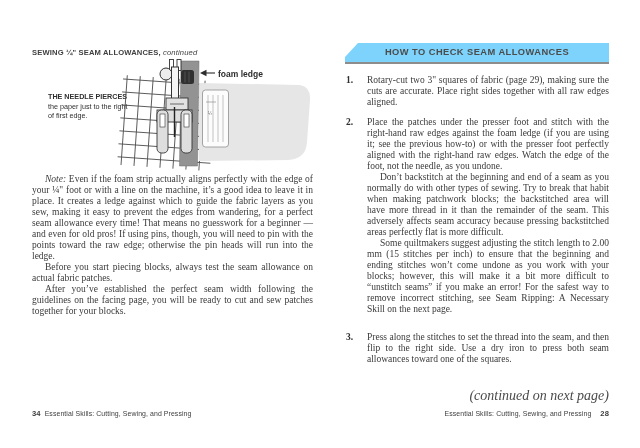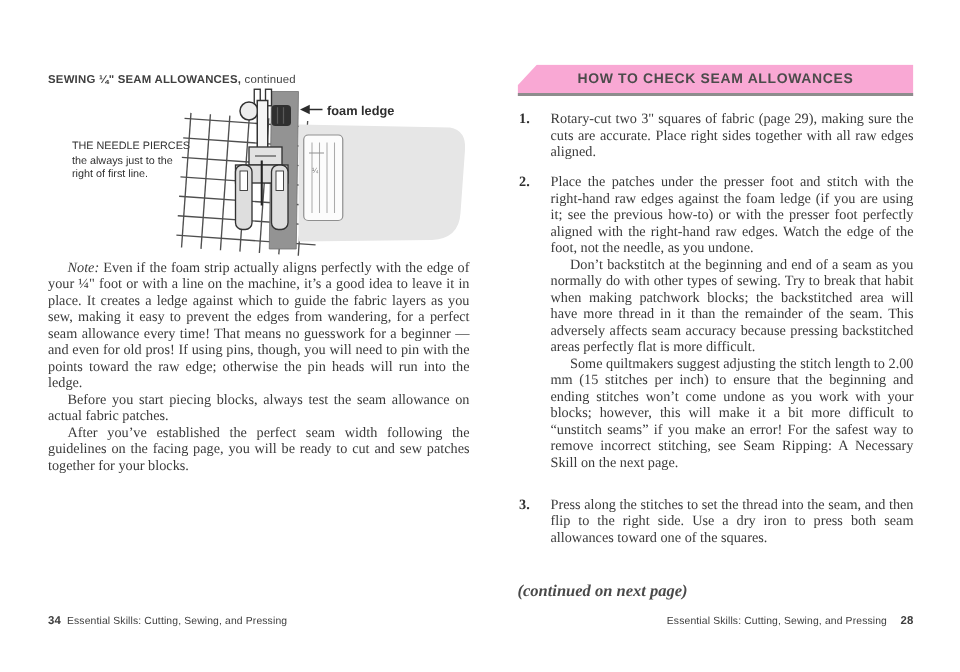--- a/index.html
+++ b/index.html
@@ -3,64 +3,64 @@
 <meta charset="utf-8">
 <style>
   html,body{margin:0;padding:0;background:#ffffff;}
   .spread{position:relative;width:640px;height:448px;background:#ffffff;overflow:hidden;
           font-family:"Liberation Serif",serif;color:#3a3a3a;}
   
   .kicker{position:absolute;left:32px;top:48px;width:285px;
           font-family:"Liberation Sans",sans-serif;font-size:7.6px;color:#3f3f3f;
           letter-spacing:.15px;}
   .kicker .kb{font-weight:bold;}
-  .kicker .kc{}
+  .kicker .kc{font-style:italic;}
   .fig-caption{position:absolute;left:48px;top:92px;width:82px;
           font-family:"Liberation Sans",sans-serif;font-size:7.2px;line-height:9.6px;color:#2f2f2f;}
-  .fig-caption b{font-weight:normal;}
+  .fig-caption b{font-weight:bold;}
   .fig-svg{position:absolute;left:110px;top:58px;width:212px;height:117px;}
   .body-left{position:absolute;left:32px;top:174px;width:281px;
           font-size:9.5px;line-height:11px;text-align:justify;color:#3a3a3a;}
   .body-left p{margin:0;text-indent:13px;}
   .body-left .note-label{font-style:italic;}
   
-  .band{position:absolute;left:345px;top:43px;width:264px;height:21px;background:#f9a8d4;
+  .band{position:absolute;left:345px;top:43px;width:264px;height:21px;background:#7dd3fc;
         border-bottom:2px solid #8d8d8d;box-sizing:border-box;
         clip-path:polygon(13px 0,100% 0,100% 100%,0 100%,0 14px);
         text-align:center;font-family:"Liberation Sans",sans-serif;font-weight:bold;
         font-size:9.3px;line-height:19px;letter-spacing:.45px;color:#4b4b4b;}
   .steps{position:absolute;left:346px;top:75px;width:263px;}
   .step{display:flex;margin:0 0 9px 0;}
   .step.gap-lg{margin-bottom:17px;}
   .step-num{flex:0 0 21px;font-weight:bold;font-size:9.5px;line-height:11px;color:#2f2f2f;}
   .step-body{flex:1;font-size:9.5px;line-height:11px;text-align:justify;color:#3a3a3a;}
   .step-body p{margin:0;}
   .step-body p.ind{text-indent:13px;}
   .em{}
-  .continued{position:absolute;left:345px;top:388px;width:264px;
-        font-style:italic;font-size:11px;color:#4a4a4a;font-weight:bold;}
+  .continued{position:absolute;left:345px;top:388px;width:264px;text-align:right;
+        font-style:italic;font-size:14px;color:#4a4a4a;}
   
   .footer{position:absolute;top:409px;font-family:"Liberation Sans",sans-serif;
         font-size:6.9px;color:#3d3d3d;letter-spacing:.1px;}
   .footer-left{left:32px;width:281px;text-align:left;}
   .footer-right{left:345px;width:264px;text-align:right;}
   .pg-num{font-weight:bold;font-size:7.6px;}
   .footer-left .pg-num{margin-right:4px;}
   .footer-right .pg-num{margin-left:9px;}
 </style>
 </head>
 <body>
 
 <div class="spread">
 
   <section>
 
     <div class="kicker"><span class="kb">SEWING ¼" SEAM ALLOWANCES,</span><span class="kc"> continued</span></div>
 
-    <div class="fig-caption"><b>THE NEEDLE PIERCES</b><span> the always just to the right of first line.</span></div>
+    <div class="fig-caption"><b>THE NEEDLE PIERCES</b><span> the paper just to the right of first edge.</span></div>
 
     <svg class="fig-svg" viewBox="0 0 212 117">
 
       <g transform="rotate(4 55 66)" stroke="#4f4f4f" stroke-width="0.9">
         <line x1="14" y1="20" x2="14" y2="110"></line>
           <line x1="27" y1="20" x2="27" y2="110"></line>
         <line x1="40" y1="20" x2="40" y2="110"></line>
           <line x1="53" y1="20" x2="53" y2="110"></line>
         <line x1="66" y1="20" x2="66" y2="110"></line>
           <line x1="79" y1="20" x2="79" y2="110"></line>

